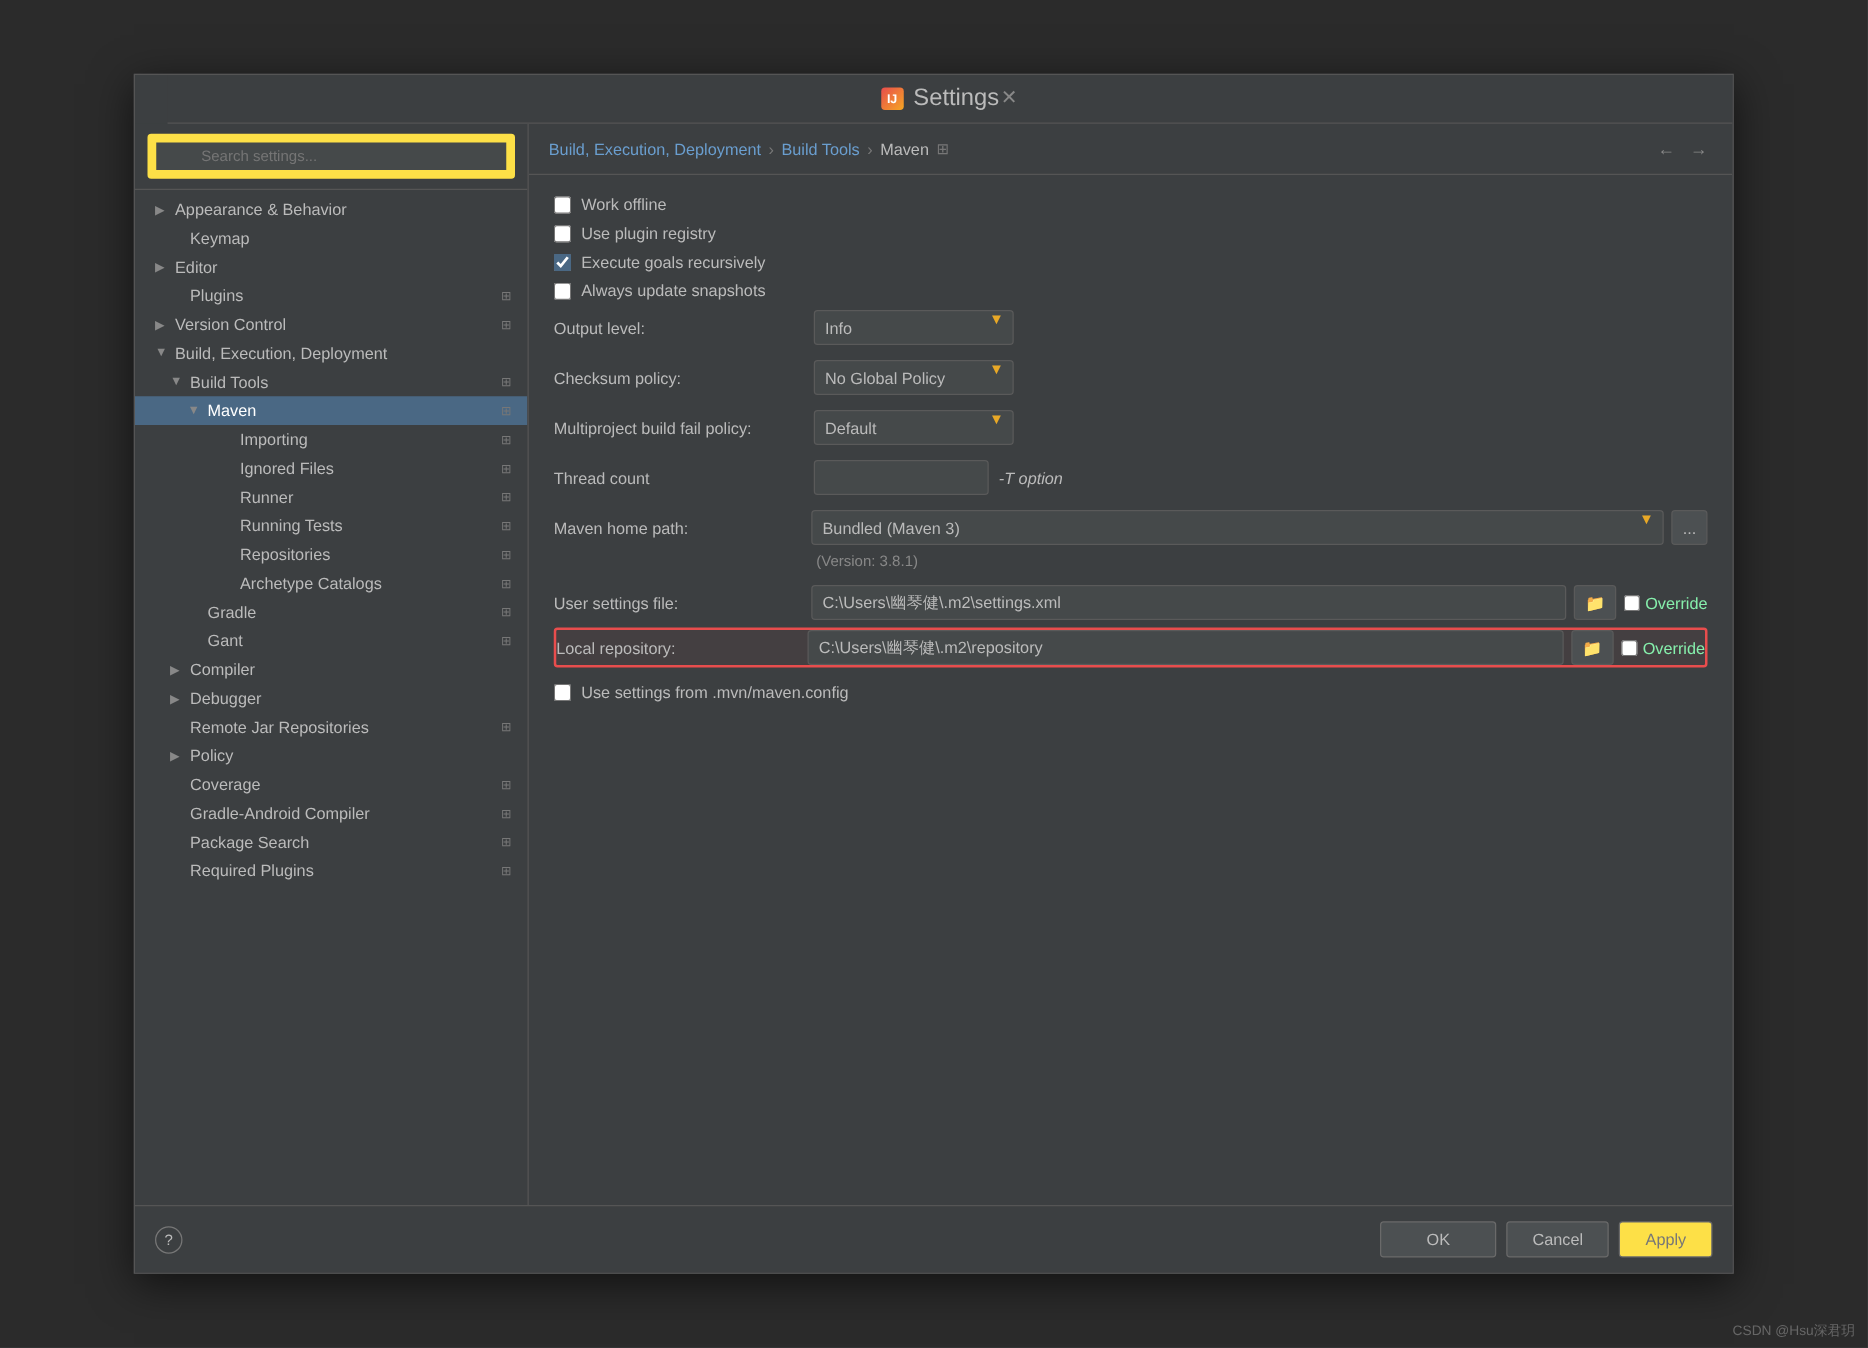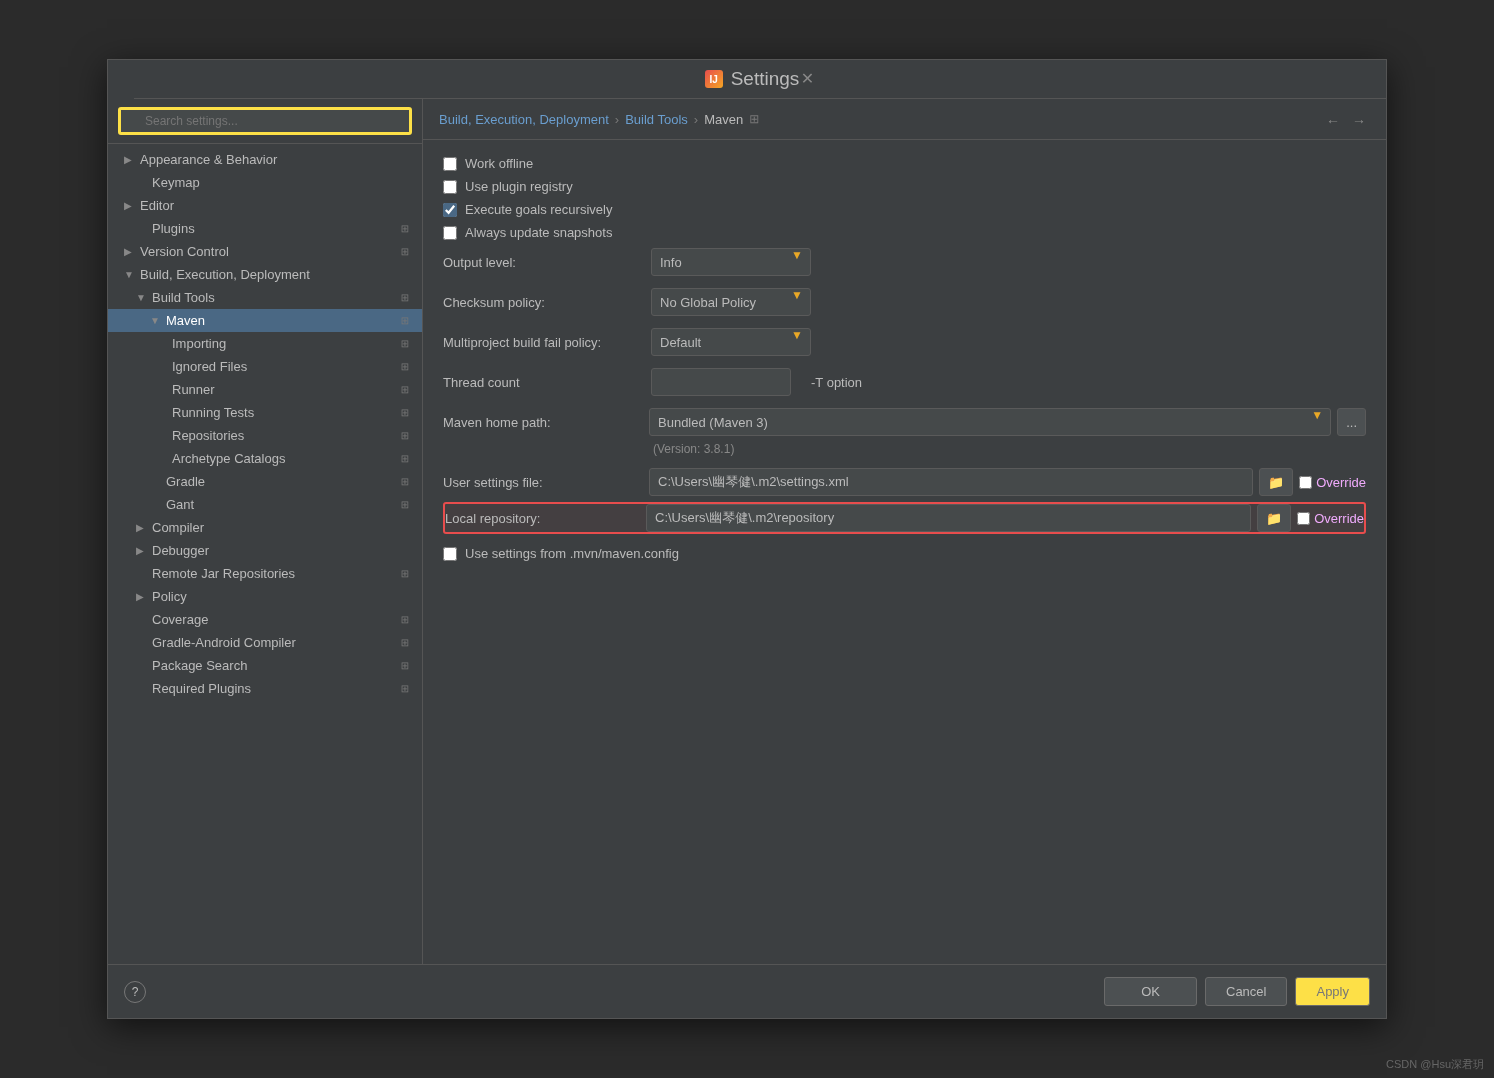--- a/index.html
+++ b/index.html
@@ -80,24 +80,24 @@
       overflow-y: auto;
     }
     .search-box {
       padding: 8px 10px;
       border-bottom: 1px solid #555;
       flex-shrink: 0;
     }
     .search-input {
       width: 100%;
       background: #45494a;
-      border: 3px solid #fde047;
+      border: 7px solid #fde047;
       border-radius: 3px;
       color: #fde047;
-      padding: 4px 8px 4px 24px;
+      padding: 4px 8px 4px 36px;
       font-size: 12px;
       outline: none;
       position: relative;
     }
     .search-wrapper {
       position: relative;
     }
     .search-icon-inner {
       position: absolute;
       left: 7px;
@@ -125,21 +125,21 @@
       font-size: 10px;
       width: 12px;
       color: #888;
       flex-shrink: 0;
     }
     .nav-item-label {
       font-size: 13px;
     }
     .nav-item.indent1 { padding-left: 28px; }
     .nav-item.indent2 { padding-left: 42px; }
-    .nav-item.indent3 { padding-left: 48px; align-items: center; }
+    .nav-item.indent3 { padding-left: 68px; align-items: center; }
     .settings-icon {
       width: 14px;
       height: 14px;
       flex-shrink: 0;
       margin-left: auto;
       color: #777;
       font-size: 10px;
       display: flex;
       align-items: center;
       justify-content: center;
@@ -262,21 +262,22 @@
     }
     .thread-count-row {
       display: flex;
       align-items: center;
       gap: 8px;
       margin-bottom: 12px;
     }
     .t-option-label {
       color: #bbbbbb;
       font-size: 13px;
-      margin-left: 12px;
+      margin-left: 0;
+      font-style: italic;
     }
     
     .path-row {
       display: flex;
       align-items: center;
       gap: 6px;
       margin-bottom: 6px;
     }
     .path-input {
       flex: 1;
@@ -320,21 +321,21 @@
       display: flex;
       align-items: center;
       gap: 4px;
     }
     .override-checkbox input {
       width: 13px;
       height: 13px;
       cursor: pointer;
     }
     .override-label {
-      color: #f0abfc;
+      color: #86efac;
       font-size: 13px;
     }
     .folder-btn {
       background: #4c5052;
       border: 1px solid #5a5a5a;
       border-radius: 3px;
       color: #bbbbbb;
       padding: 3px 8px;
       font-size: 13px;
       cursor: pointer;

